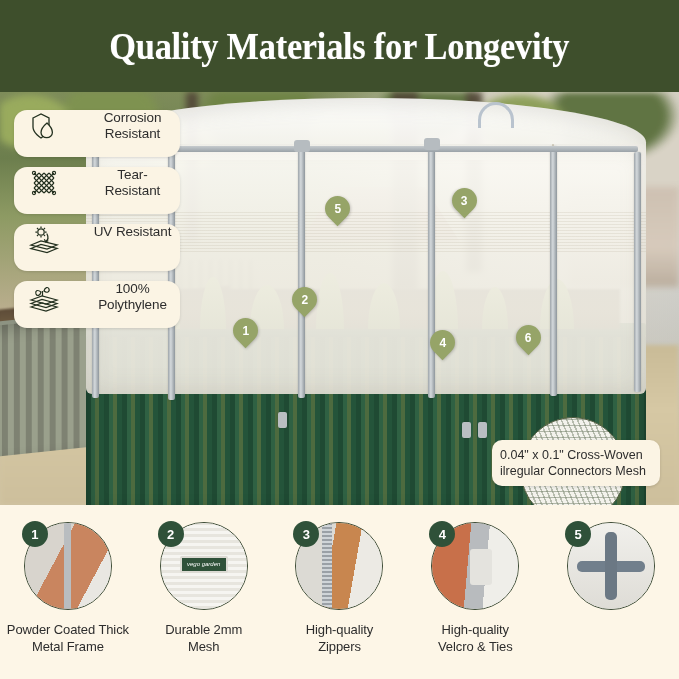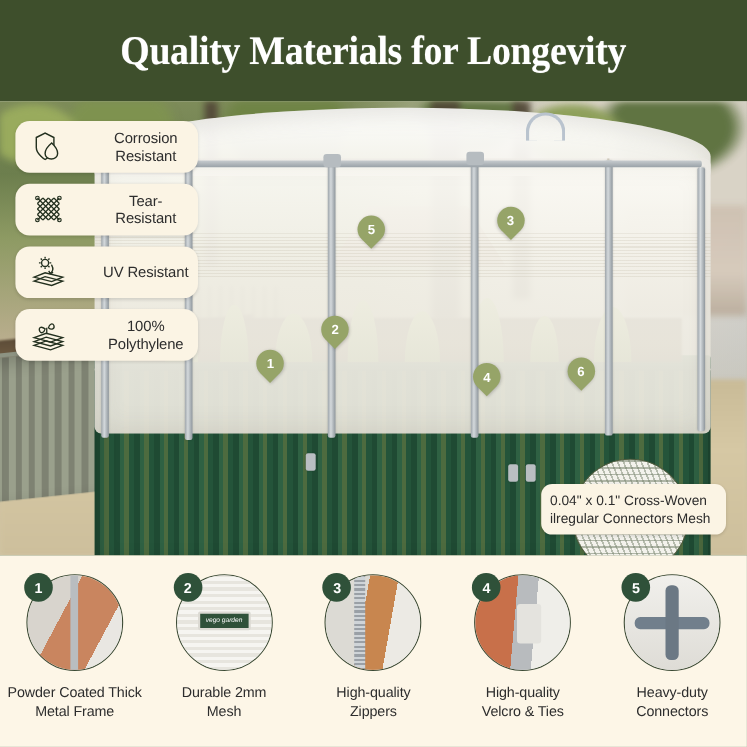--- a/index.html
+++ b/index.html
@@ -2,21 +2,21 @@
 <html><head>
 <meta charset="utf-8">
 <style>
   * { box-sizing: border-box; margin: 0; padding: 0; }
   html, body {
     width: 679px; height: 679px;
     overflow: hidden;
     font-family: "Liberation Sans", sans-serif;
     background: #fdf6e7;
   }
-  #page { position: relative; width: 679px; height: 679px; background: #14532d; }
+  #page { position: relative; width: 679px; height: 679px; background: #fde047; }
 
   
   .header {
     position: absolute; left: 0; top: 0; width: 679px; height: 92px;
     background: #3e4f2c;
     display: flex; align-items: center; justify-content: center;
   }
   .header-title {
     font-family: "Liberation Serif", "DejaVu Serif", serif;
     color: #ffffff;
@@ -176,21 +176,21 @@
   }
   .zip-tab {
     position: absolute; width: 9px; height: 16px;
     background: #b9bec2; border-radius: 2px;
     box-shadow: 0 0 2px rgba(0,0,0,.2);
   }
 
   
   .badges { position: absolute; left: 14px; top: 110px; width: 166px; }
   .badge {
-    display: flex; align-items: center;
+    display: flex; align-items: flex-start;
     background: #fbf4e4;
     border-radius: 13px;
     height: 47px;
     margin-bottom: 10px;
     padding-left: 10px;
     box-shadow: 0 1px 3px rgba(0,0,0,.12);
     gap: 27px;
   }
   .badge-icon { width: 40px; height: 34px; flex: none; display: flex; align-items: center; justify-content: center; }
   .badge-label {
@@ -489,22 +489,18 @@
 
       <div class="strip-item">
         <div class="thumb-wrap">
           <div class="num-badge">
               <span>5</span>
             </div>
           <div class="thumb">
               <div class="t-conn"></div>
             </div>
         </div>
-        <div class="strip-label">
-          <div>Heavy-duty</div>
-          <div>Connectors</div>
-        </div>
       </div>
 
     </div>
   </div>
 
 </div>
 
 </body></html>

